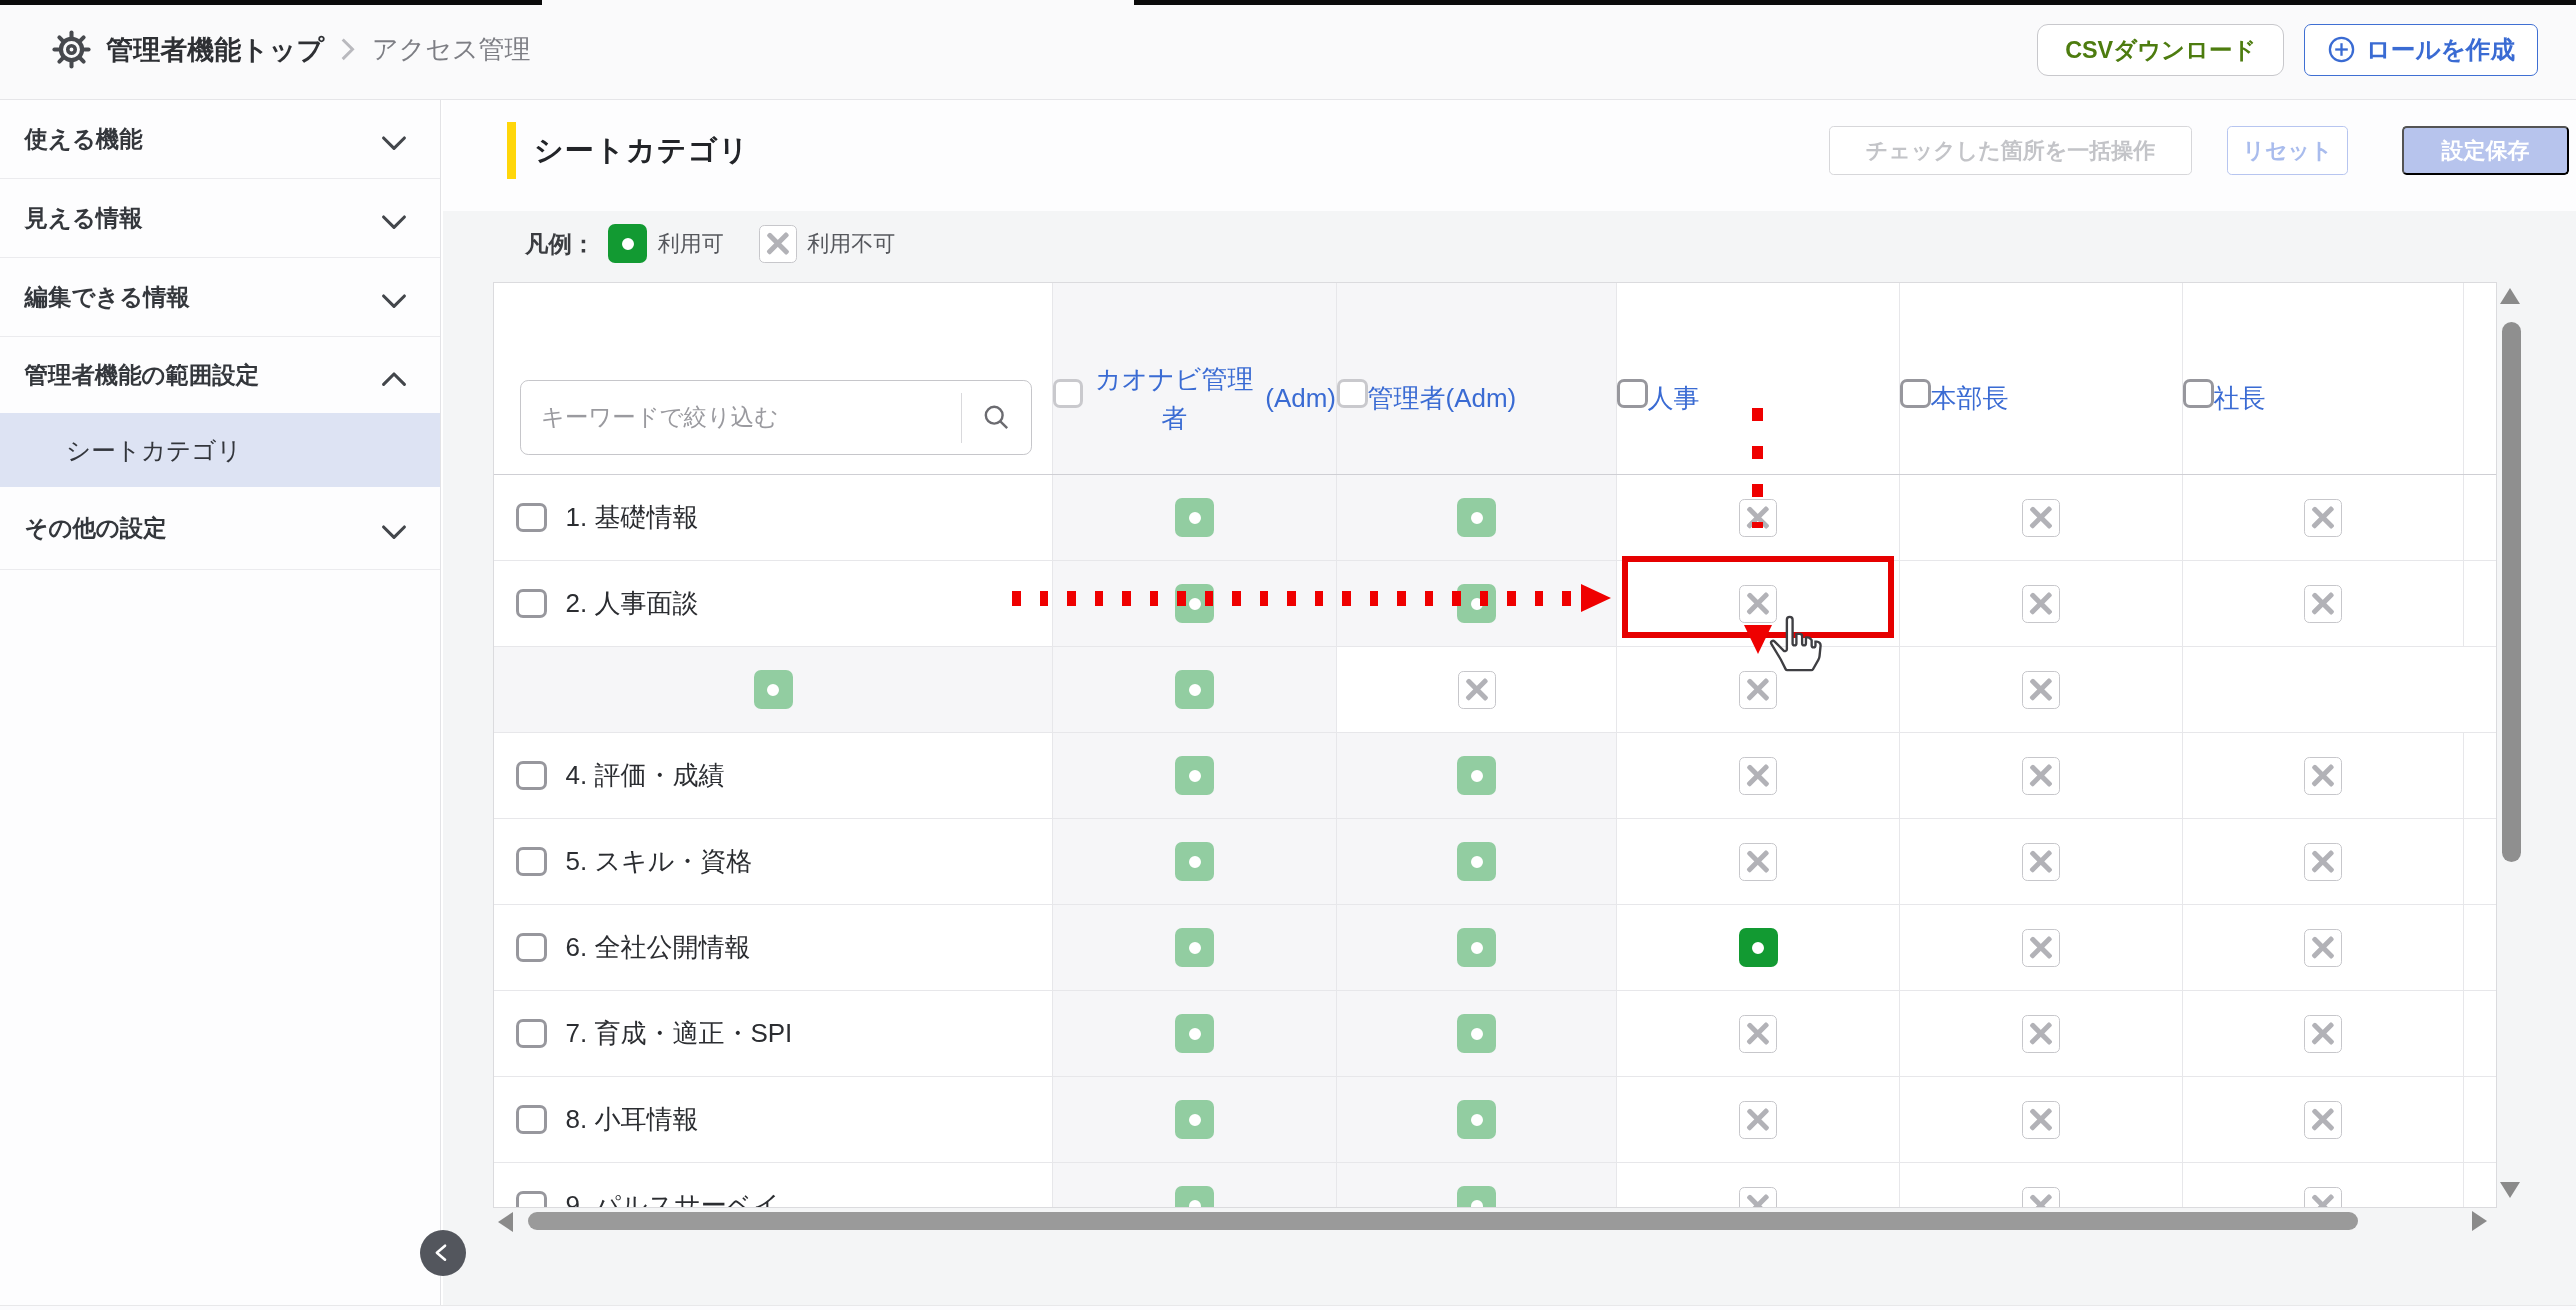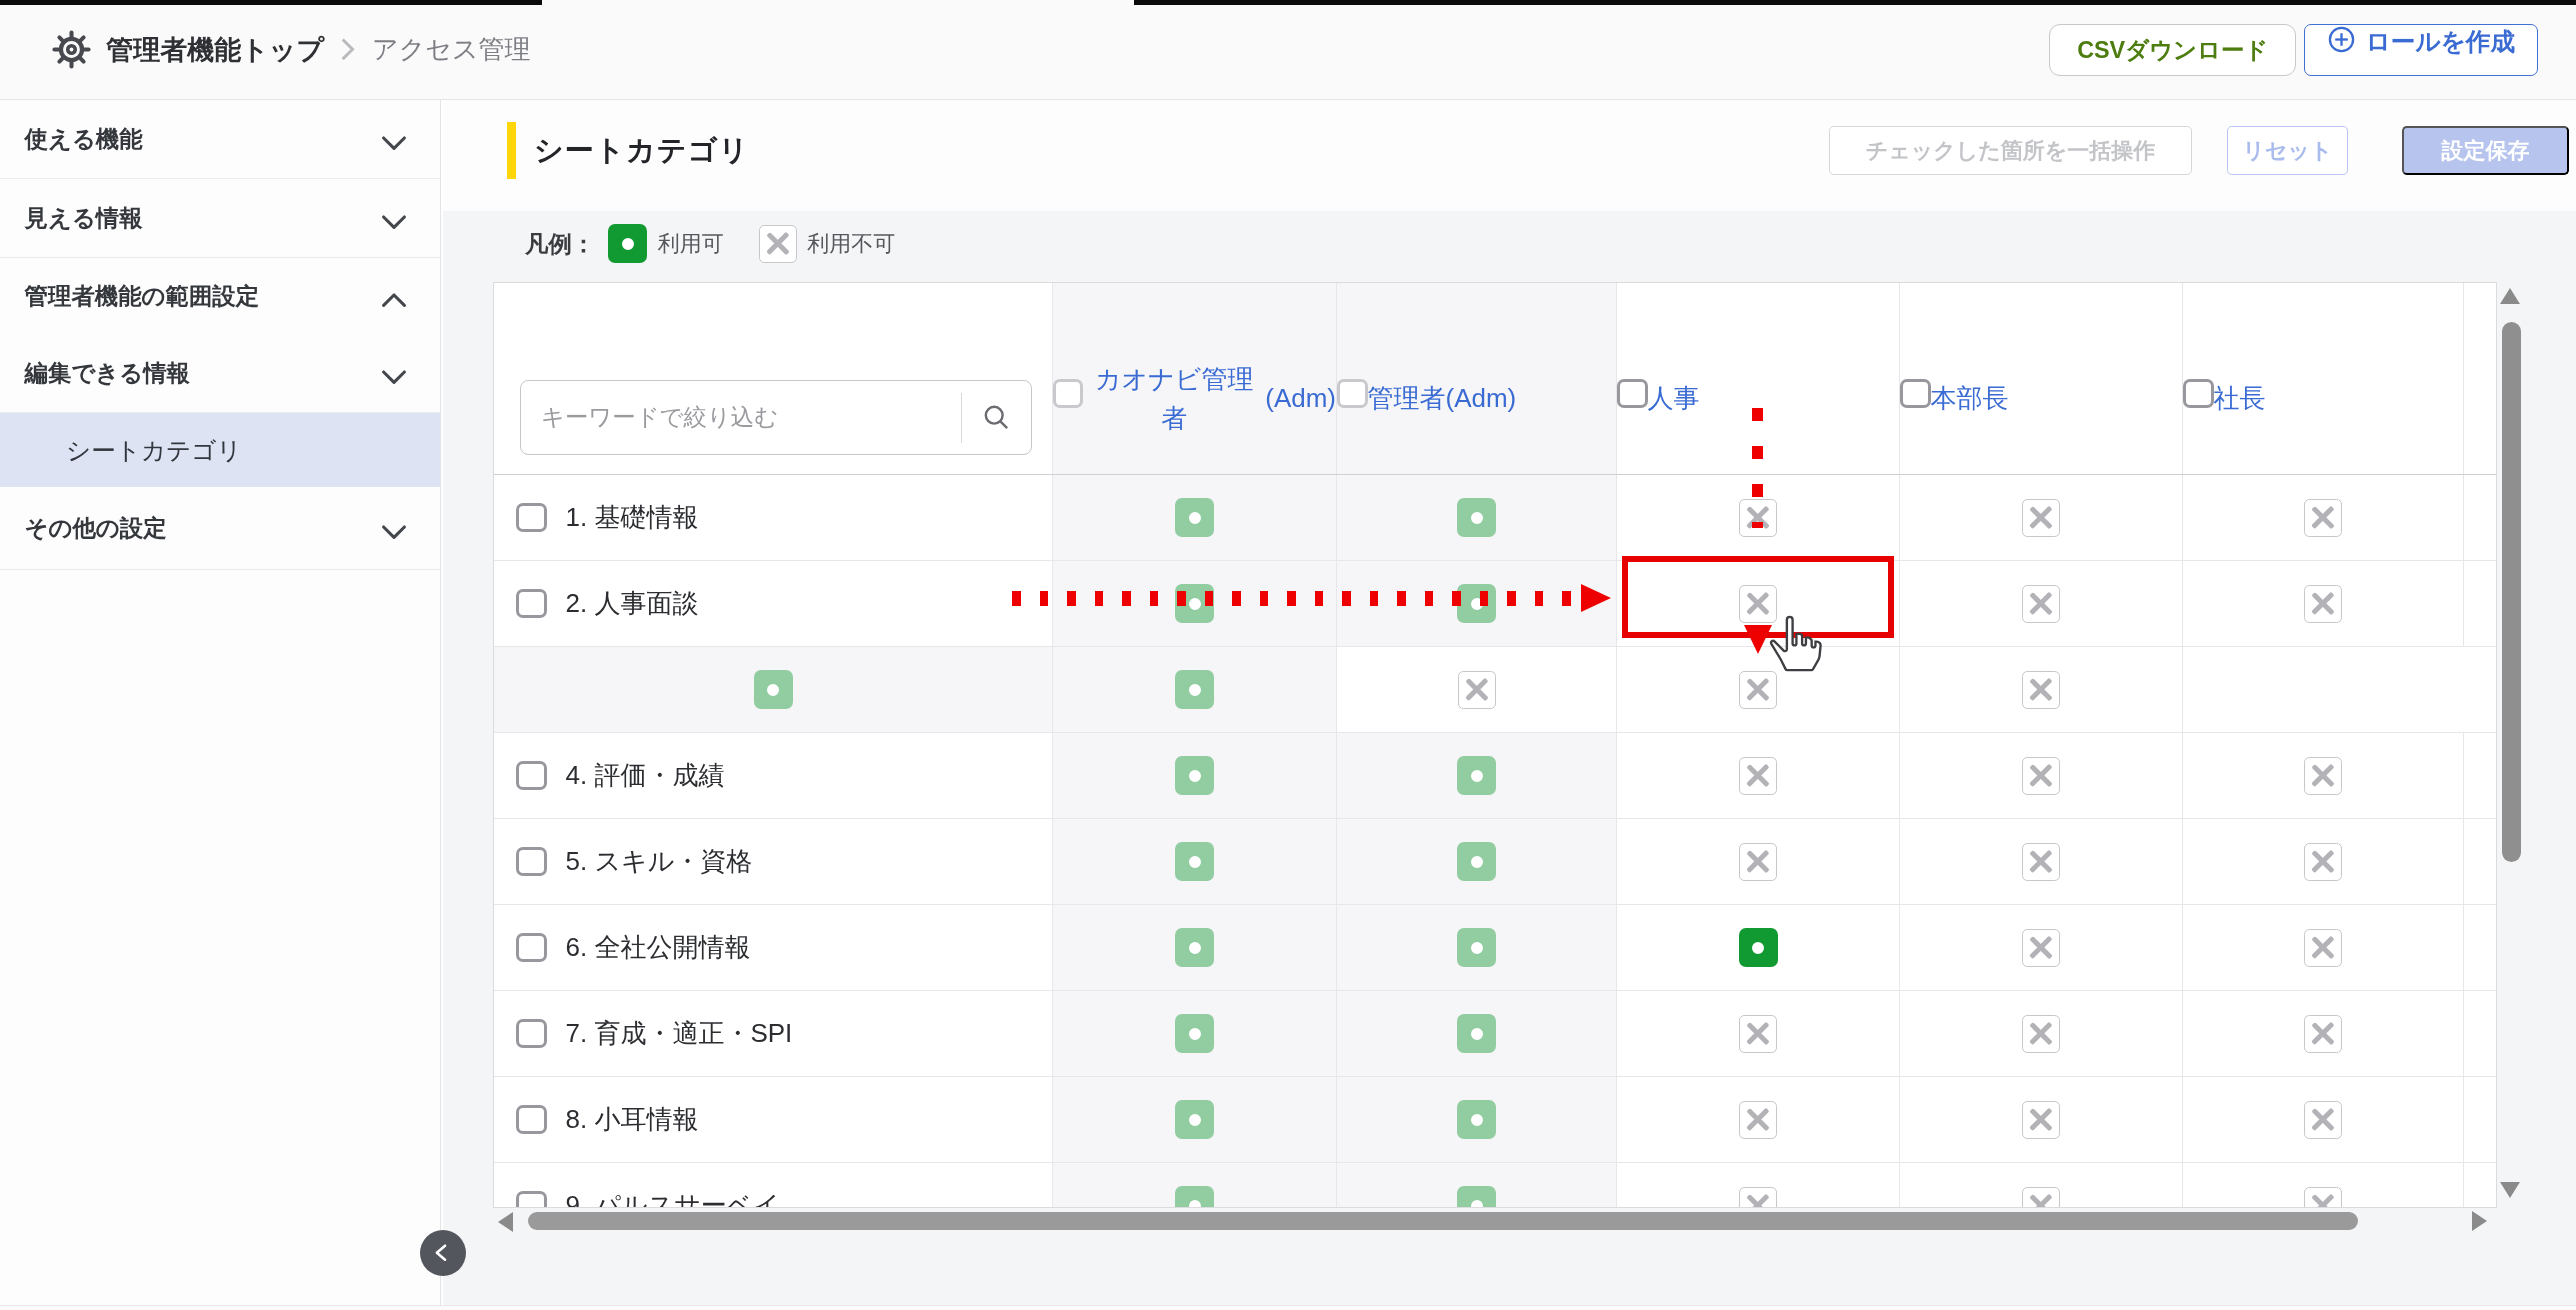--- a/index.html
+++ b/index.html
@@ -15,22 +15,22 @@
   
   .app-header { position:absolute; left:0; top:0; width:2576px; height:100px;
     background:#fafafb; border-bottom:1.2px solid #e5e5e8; display:flex; align-items:center;
     padding:0 38px 0 52px; z-index:30; }
   .crumb-root { font-size:27px; font-weight:bold; color:#2e3034; margin-left:15.2px; }
   .crumb-sep { margin:0 16.4px; display:flex; align-items:center; }
   .crumb-current { font-size:26px; color:#7d7e84; }
   .hdr-spacer { flex:1; }
   .btn-csv { height:52px; padding:0 27px; border:1.8px solid #c8c8cc; border-radius:11px;
     background:#fff; font-size:23.4px; font-weight:bold; color:#4d7c0f; display:flex; align-items:center;text-align:right; }
-  .btn-role { height:52px; padding:0 22px; margin-left:8px; border:1.8px solid #3f6fd3; border-radius:7px;
-    background:#fff; font-size:24.6px; font-weight:bold; color:#3a6bd3; display:flex; gap:9.4px; }
+  .btn-role { height:52px; padding:0 22px; margin-left:20px; border:1.8px solid #3f6fd3; border-radius:7px;
+    background:#fff; font-size:24.6px; font-weight:bold; color:#3a6bd3; display:flex; align-items:center; gap:9.4px; }
 
   
   .sidebar { position:absolute; left:0; top:100px; width:441px; height:1211px;
     background:#fdfdfe; border-right:1.2px solid #e3e3e6; z-index:20; }
   .side-group { height:79px; display:flex; align-items:center; justify-content:space-between;
     padding:0 33px 0 24.6px; border-bottom:1.2px solid #ebebee; font-size:23.4px; font-weight:bold; color:#34373c; cursor:pointer; }
   .side-group.noline { border-bottom:none; height:76px; }
   .side-sub { height:74px; display:flex; align-items:center; padding-left:66px;
     font-size:24.6px; color:#33363c; cursor:pointer; }
   .side-sub.selected { background:#dde3f3; }
@@ -182,32 +182,32 @@
     </span>
   </div>
         <div class="side-group">
     <span>見える情報</span>
     <span class="chev">
       <svg width="26" height="16.4" viewBox="0 0 20 12" class="chev-svg">
               <polyline points="2,2 10,10 18,2" fill="none" stroke="#43464b" stroke-width="2.4" stroke-linecap="round" stroke-linejoin="round"></polyline>
             </svg>
     </span>
   </div>
+        <div class="side-group">
+    <span>編集できる情報</span>
+    <span class="chev">
+      <svg width="26" height="16.4" viewBox="0 0 20 12" class="chev-svg">
+              <polyline points="2,2 10,10 18,2" fill="none" stroke="#43464b" stroke-width="2.4" stroke-linecap="round" stroke-linejoin="round"></polyline>
+            </svg>
+    </span>
+  </div>
         <div class="side-group noline">
     <span>管理者機能の範囲設定</span>
     <span class="chev">
       <svg width="26" height="16.4" viewBox="0 0 20 12" class="chev-svg" style="transform: rotate(180deg);">
-              <polyline points="2,2 10,10 18,2" fill="none" stroke="#43464b" stroke-width="2.4" stroke-linecap="round" stroke-linejoin="round"></polyline>
-            </svg>
-    </span>
-  </div>
-        <div class="side-group">
-    <span>編集できる情報</span>
-    <span class="chev">
-      <svg width="26" height="16.4" viewBox="0 0 20 12" class="chev-svg">
               <polyline points="2,2 10,10 18,2" fill="none" stroke="#43464b" stroke-width="2.4" stroke-linecap="round" stroke-linejoin="round"></polyline>
             </svg>
     </span>
   </div>
         <div class="side-sub selected">
     <span>シートカテゴリ</span>
   </div>
         <div class="side-group last">
     <span>その他の設定</span>
     <span class="chev">

